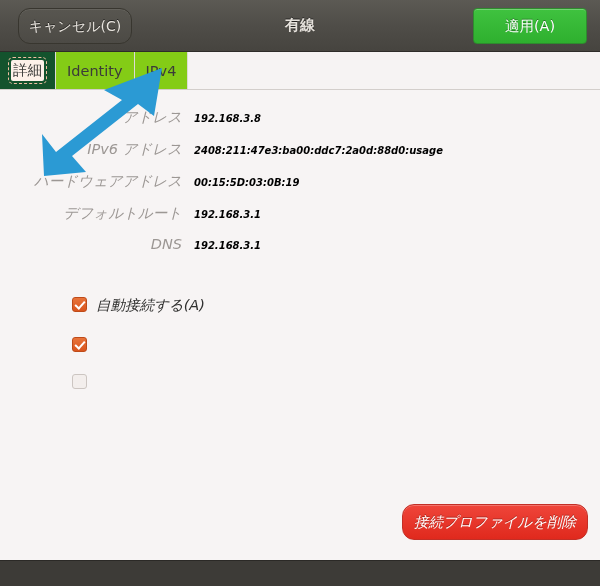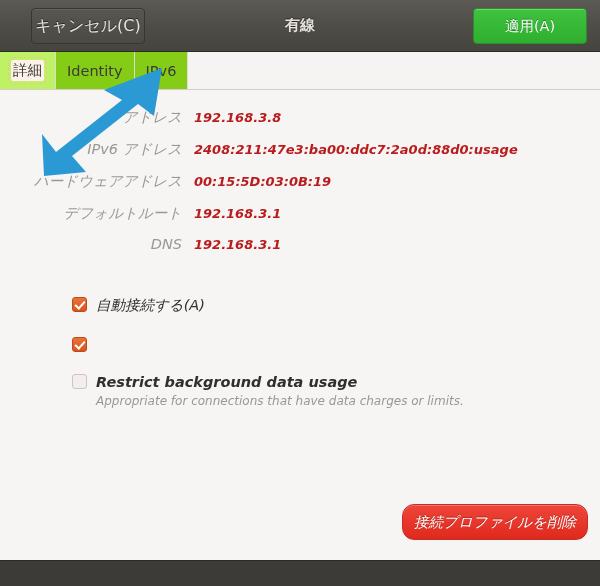--- a/index.html
+++ b/index.html
@@ -36,30 +36,30 @@
     height: 51px;
     line-height: 51px;
     text-align: center;
     color: #e6e2dc;
     font-size: 15px;
     font-weight: bold;
     text-shadow: 0 -1px 0 rgba(0,0,0,.55);
   }
   #cancel-button {
     position: absolute;
-    left: 31px; top: 8px;
+    left: 18px; top: 8px;
     width: 114px;
     height: 36px;
     line-height: 34px;
     text-align: center;
     border: 1px solid #38362f;
-    border-radius: 4px;
+    border-radius: 12px;
     background: linear-gradient(to bottom, #585650 0%, #4c4a45 100%);
     color: #e9e5df;
-    font-size: 16px;
+    font-size: 14px;
     text-shadow: 0 -1px 0 rgba(0,0,0,.6);
     box-shadow: inset 0 1px 0 rgba(255,255,255,.08);
     box-sizing: border-box;
     cursor: pointer;
   }
   #apply-button {
     position: absolute;
     right: 13px; top: 8px;
     width: 114px;
     height: 36px;
@@ -95,21 +95,21 @@
     justify-content: center;
     padding: 0 11px;
     font-size: 14.5px;
     color: #3b3b39;
     border-right: 1px solid #dedad7;
     background: #84cc16;
     cursor: pointer;
     box-sizing: border-box;
   }
   .tab.active {
-    background: #bef264;
+    background: #14532d;
   }
   .tab.active .tab-label {
     outline: 1px dashed #f0bfa2;
     outline-offset: 2px;
     border-radius: 2px;
     background: #fdf1e9;
     padding: 1px 2px;
   }
   #tab-filler {
     flex: 1;
@@ -139,22 +139,22 @@
   .info-label {
     width: 190px;
     text-align: right;
     padding-right: 12px;
     color: #9c9794;
     font-size: 14.5px;
     box-sizing: border-box;
     white-space: nowrap;
   }
   .info-value {
-    color: #b91c1c;
-    font-size: 13px;
+    color: #000000;
+    font-size: 10px;
     font-weight: bold;
     white-space: nowrap;
   }
 
   
   #options {
     position: absolute;
     left: 30px; top: 205px;
     width: 540px;
   }
@@ -254,21 +254,21 @@
   </div>
 
   <div id="tabbar">
     <div class="tab active">
       <span class="tab-label">詳細</span>
     </div>
     <div class="tab">
       <span class="tab-label">Identity</span>
     </div>
     <div class="tab">
-      <span class="tab-label">IPv6</span>
+      <span class="tab-label">IPv4</span>
     </div>
     <div id="tab-filler"></div>
   </div>
 
   <div id="content">
 
     <div id="info-table">
       <div class="info-row">
         <div class="info-label">アドレス</div>
         <div class="info-value">192.168.3.8</div>
@@ -298,24 +298,20 @@
           <span class="check-label">自動接続する(A)</span>
         </span>
       </div>
 
       <div class="check-row">
         <span class="checkbox on"></span>
       </div>
 
       <div class="check-row sub">
         <span class="checkbox off"></span>
-        <span class="check-texts">
-          <span class="check-label en">Restrict background data usage</span>
-          <div class="check-sub">Appropriate for connections that have data charges or limits.</div>
-        </span>
       </div>
     </div>
 
     <div id="delete-button">接続プロファイルを削除</div>
   </div>
 
   <div id="bottom-edge"></div>
 
   <svg id="annotation-arrow" viewBox="0 0 128 108" xmlns="http://www.w3.org/2000/svg">
     <polygon points="120,0 62,22 80,32 14,84 0,66 2,108 44,104 30,88 96,36 112,48" fill="#2b9ad4"></polygon>

